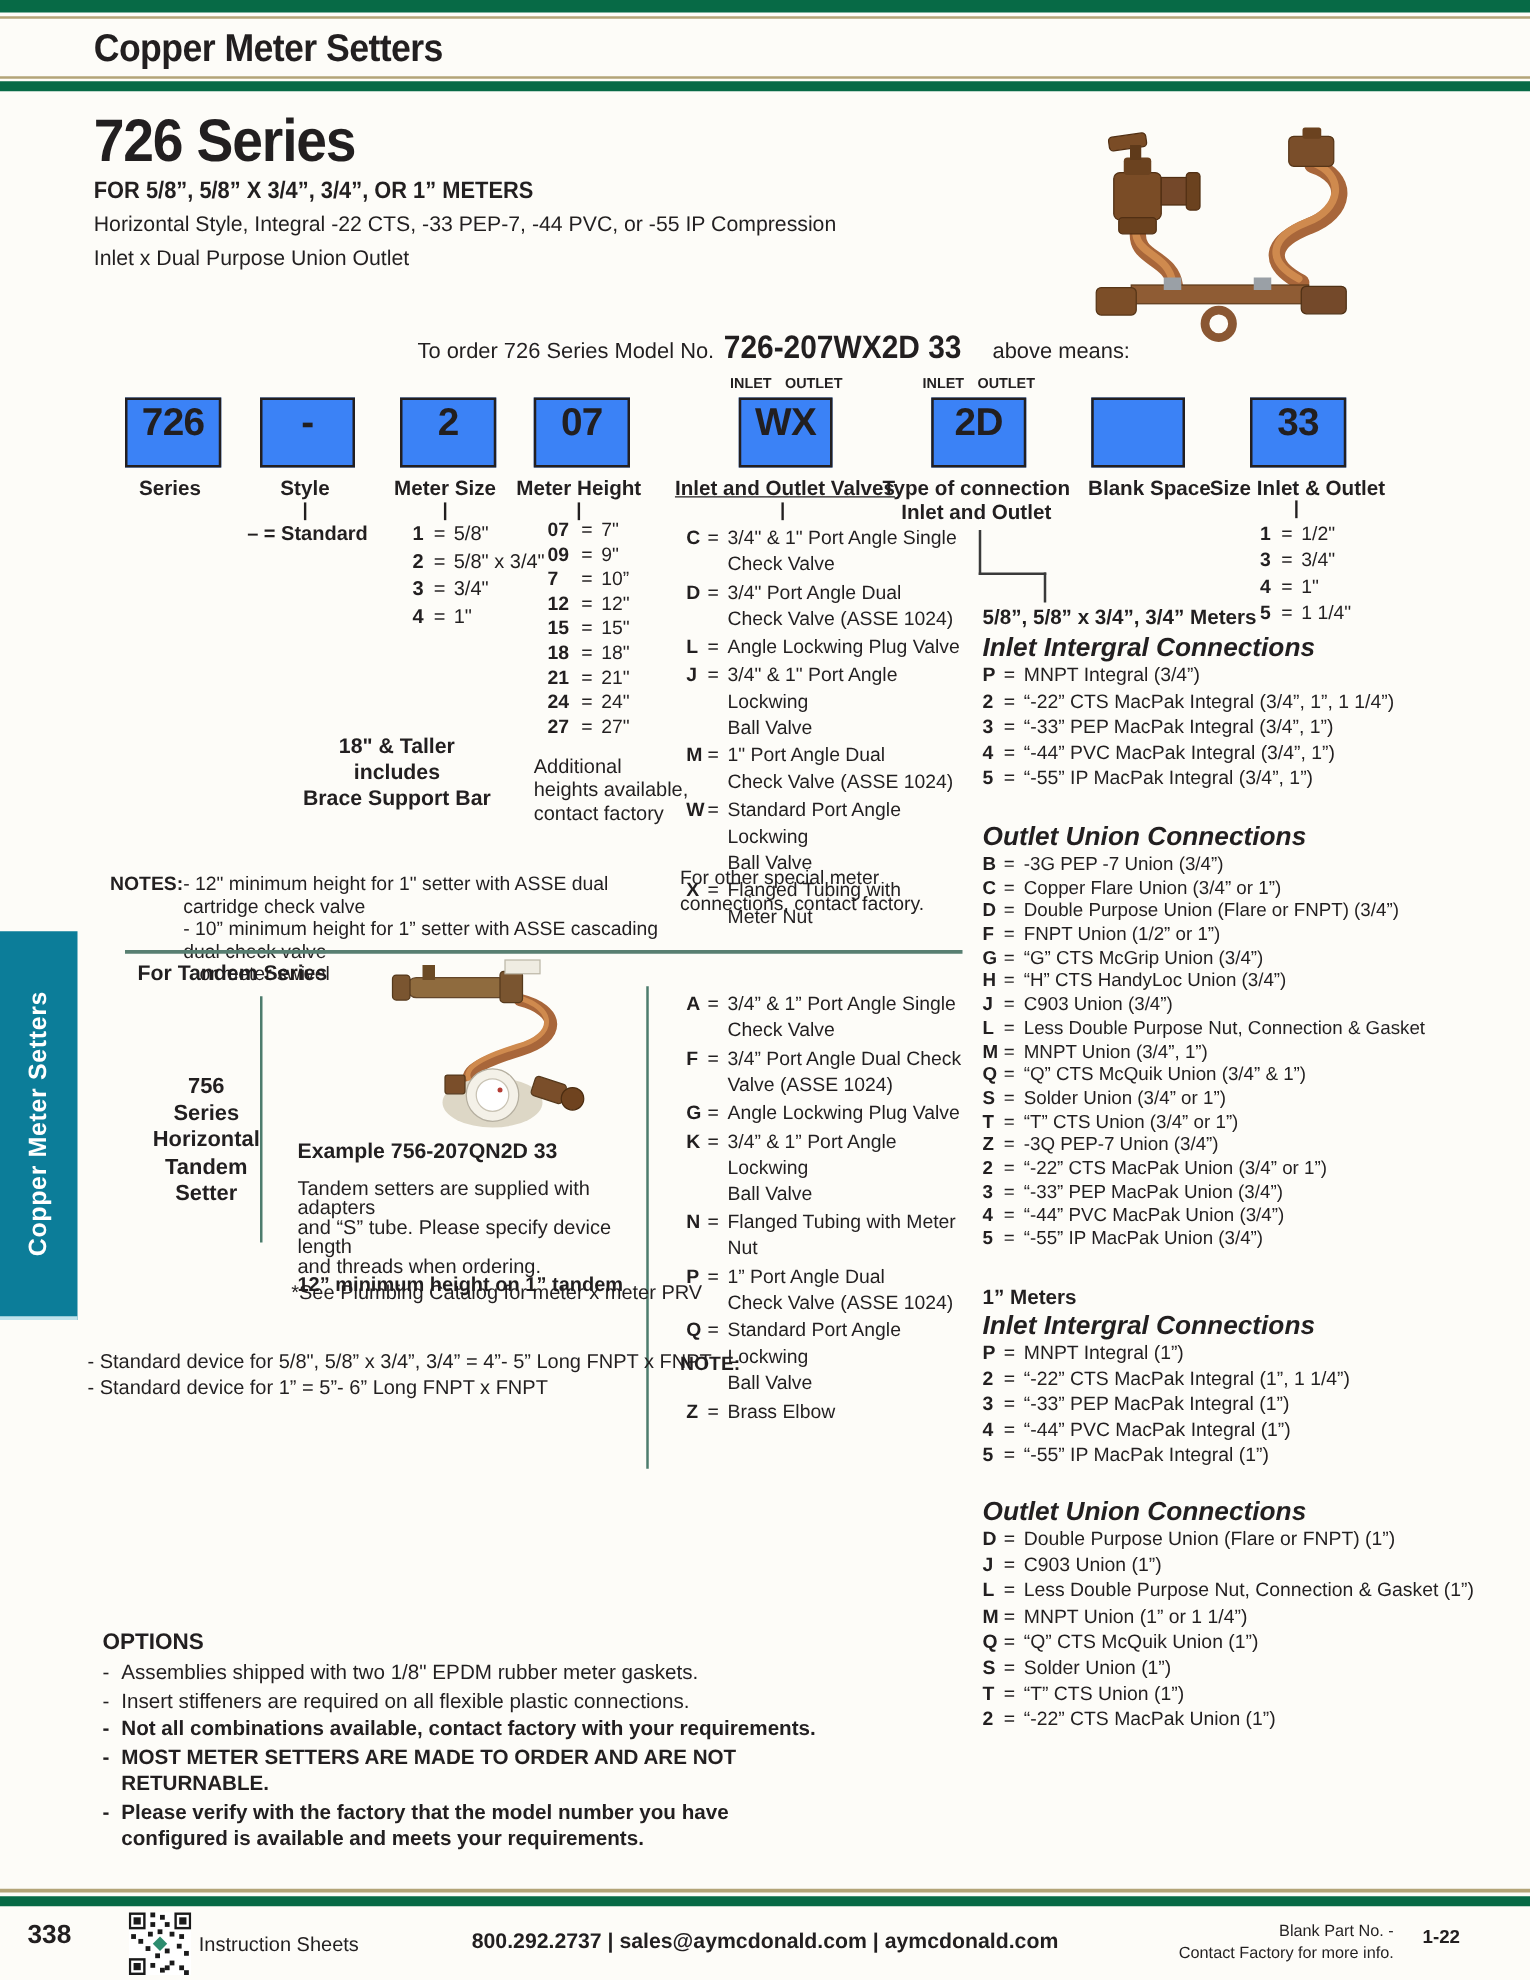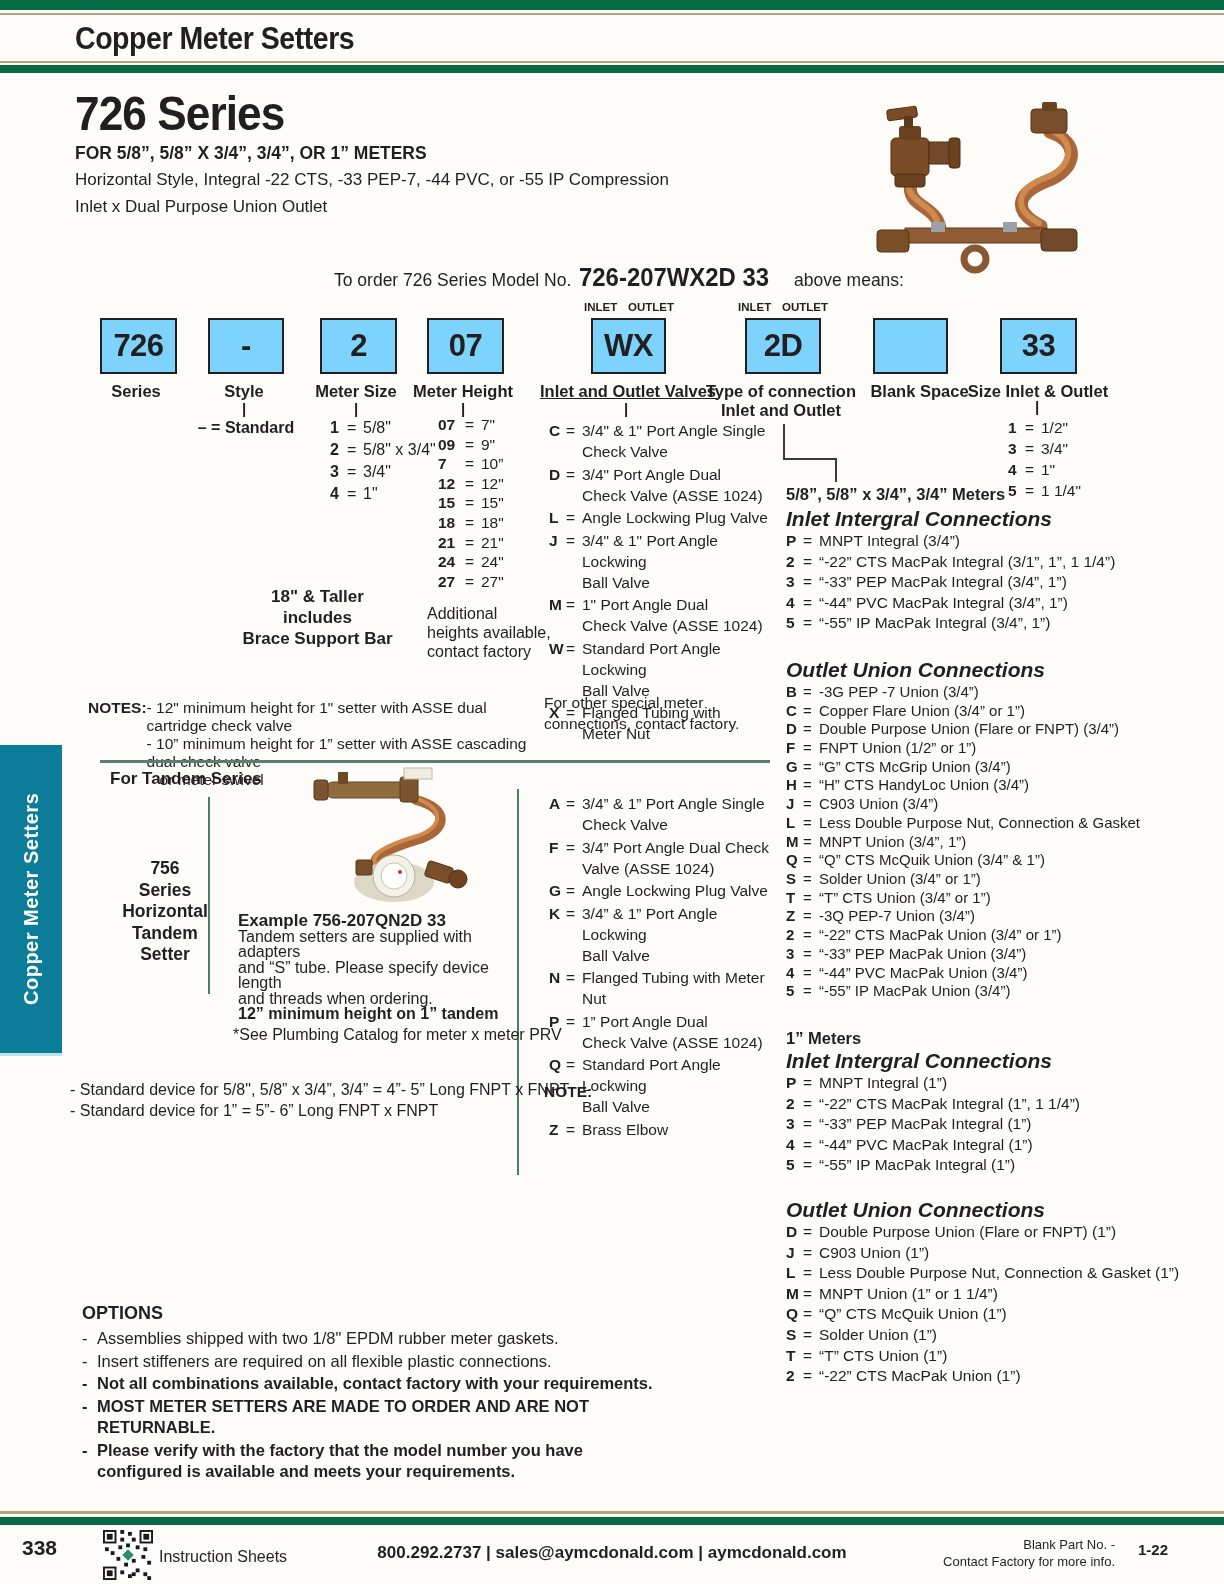--- a/index.html
+++ b/index.html
@@ -7,22 +7,22 @@
     position:relative;width:1224px;height:1584px;margin:0 auto;
     background:#fdfcf8;font-family:"Liberation Sans",sans-serif;color:#221f20;
     overflow:hidden;
   }
   .abs{position:absolute;}
   .b{font-weight:bold;}
   .cond{transform:scaleX(.92);transform-origin:left center;white-space:nowrap;}
   .rule-green{background:#076a46;}
   .rule-tan{background:#b3a478;}
   
-  .mbox{position:absolute;height:52px;border:2.5px solid #231f20;background:#7dd3fc;
-        display:flex;align-items:center;justify-content:center;
+  .mbox{position:absolute;height:52px;border:2.5px solid #231f20;background:#3b82f6;
+        display:flex;align-items:flex-start;justify-content:center;
         font-size:31px;font-weight:bold;letter-spacing:-.5px;}
   .mbox-label{position:absolute;font-size:16.5px;font-weight:bold;text-align:center;line-height:19px;}
   .ports{position:absolute;display:flex;justify-content:space-between;font-size:11.5px;font-weight:bold;}
   .tick{position:absolute;font-size:15px;font-weight:bold;}
   
   .def-list{position:absolute;}
   .def-row{display:flex;align-items:flex-start;}
   .def-row .code{font-weight:bold;flex:0 0 17px;}
   .def-row .code2{font-weight:bold;flex:0 0 27px;}
   .def-row .eq{flex:0 0 16px;}
@@ -326,21 +326,21 @@
 
         <div class="def-row">
           <span class="code">P</span>
           <span class="eq">=</span>
           <span class="txt">MNPT Integral (3/4”)</span>
         </div>
 
         <div class="def-row">
           <span class="code">2</span>
           <span class="eq">=</span>
-          <span class="txt">“-22” CTS MacPak Integral (3/1”, 1”, 1 1/4”)</span>
+          <span class="txt">“-22” CTS MacPak Integral (3/4”, 1”, 1 1/4”)</span>
         </div>
 
         <div class="def-row">
           <span class="code">3</span>
           <span class="eq">=</span>
           <span class="txt">“-33” PEP MacPak Integral (3/4”, 1”)</span>
         </div>
 
         <div class="def-row">
           <span class="code">4</span>
@@ -499,21 +499,21 @@
     <div>Series</div>
     <div>Horizontal</div>
     <div>Tandem</div>
     <div>Setter</div>
   </div>
 
   <div class="vline" style="left:208px;top:797px;height:197px;"></div>
   <div class="vline" style="left:517px;top:789px;height:386px;"></div>
 
   <div class="abs" style="left:238px;top:913px;width:280px;font-size:16px;line-height:15.5px;">
-    <div class="b" style="font-size:17px;margin-bottom:0;">Example 756-207QN2D 33</div>
+    <div class="b" style="font-size:17px;margin-bottom:15px;">Example 756-207QN2D 33</div>
     <div>Tandem setters are supplied with adapters</div>
     <div>and “S” tube. Please specify device length</div>
     <div>and threads when ordering.</div>
     <div class="b">12” minimum height on 1” tandem</div>
   </div>
 
   <div class="abs" style="left:233px;top:1026px;font-size:16px;">*See Plumbing Catalog for meter x meter PRV</div>
 
   <div class="def-list lh21" style="left:549px;top:793px;width:222px;">
 

